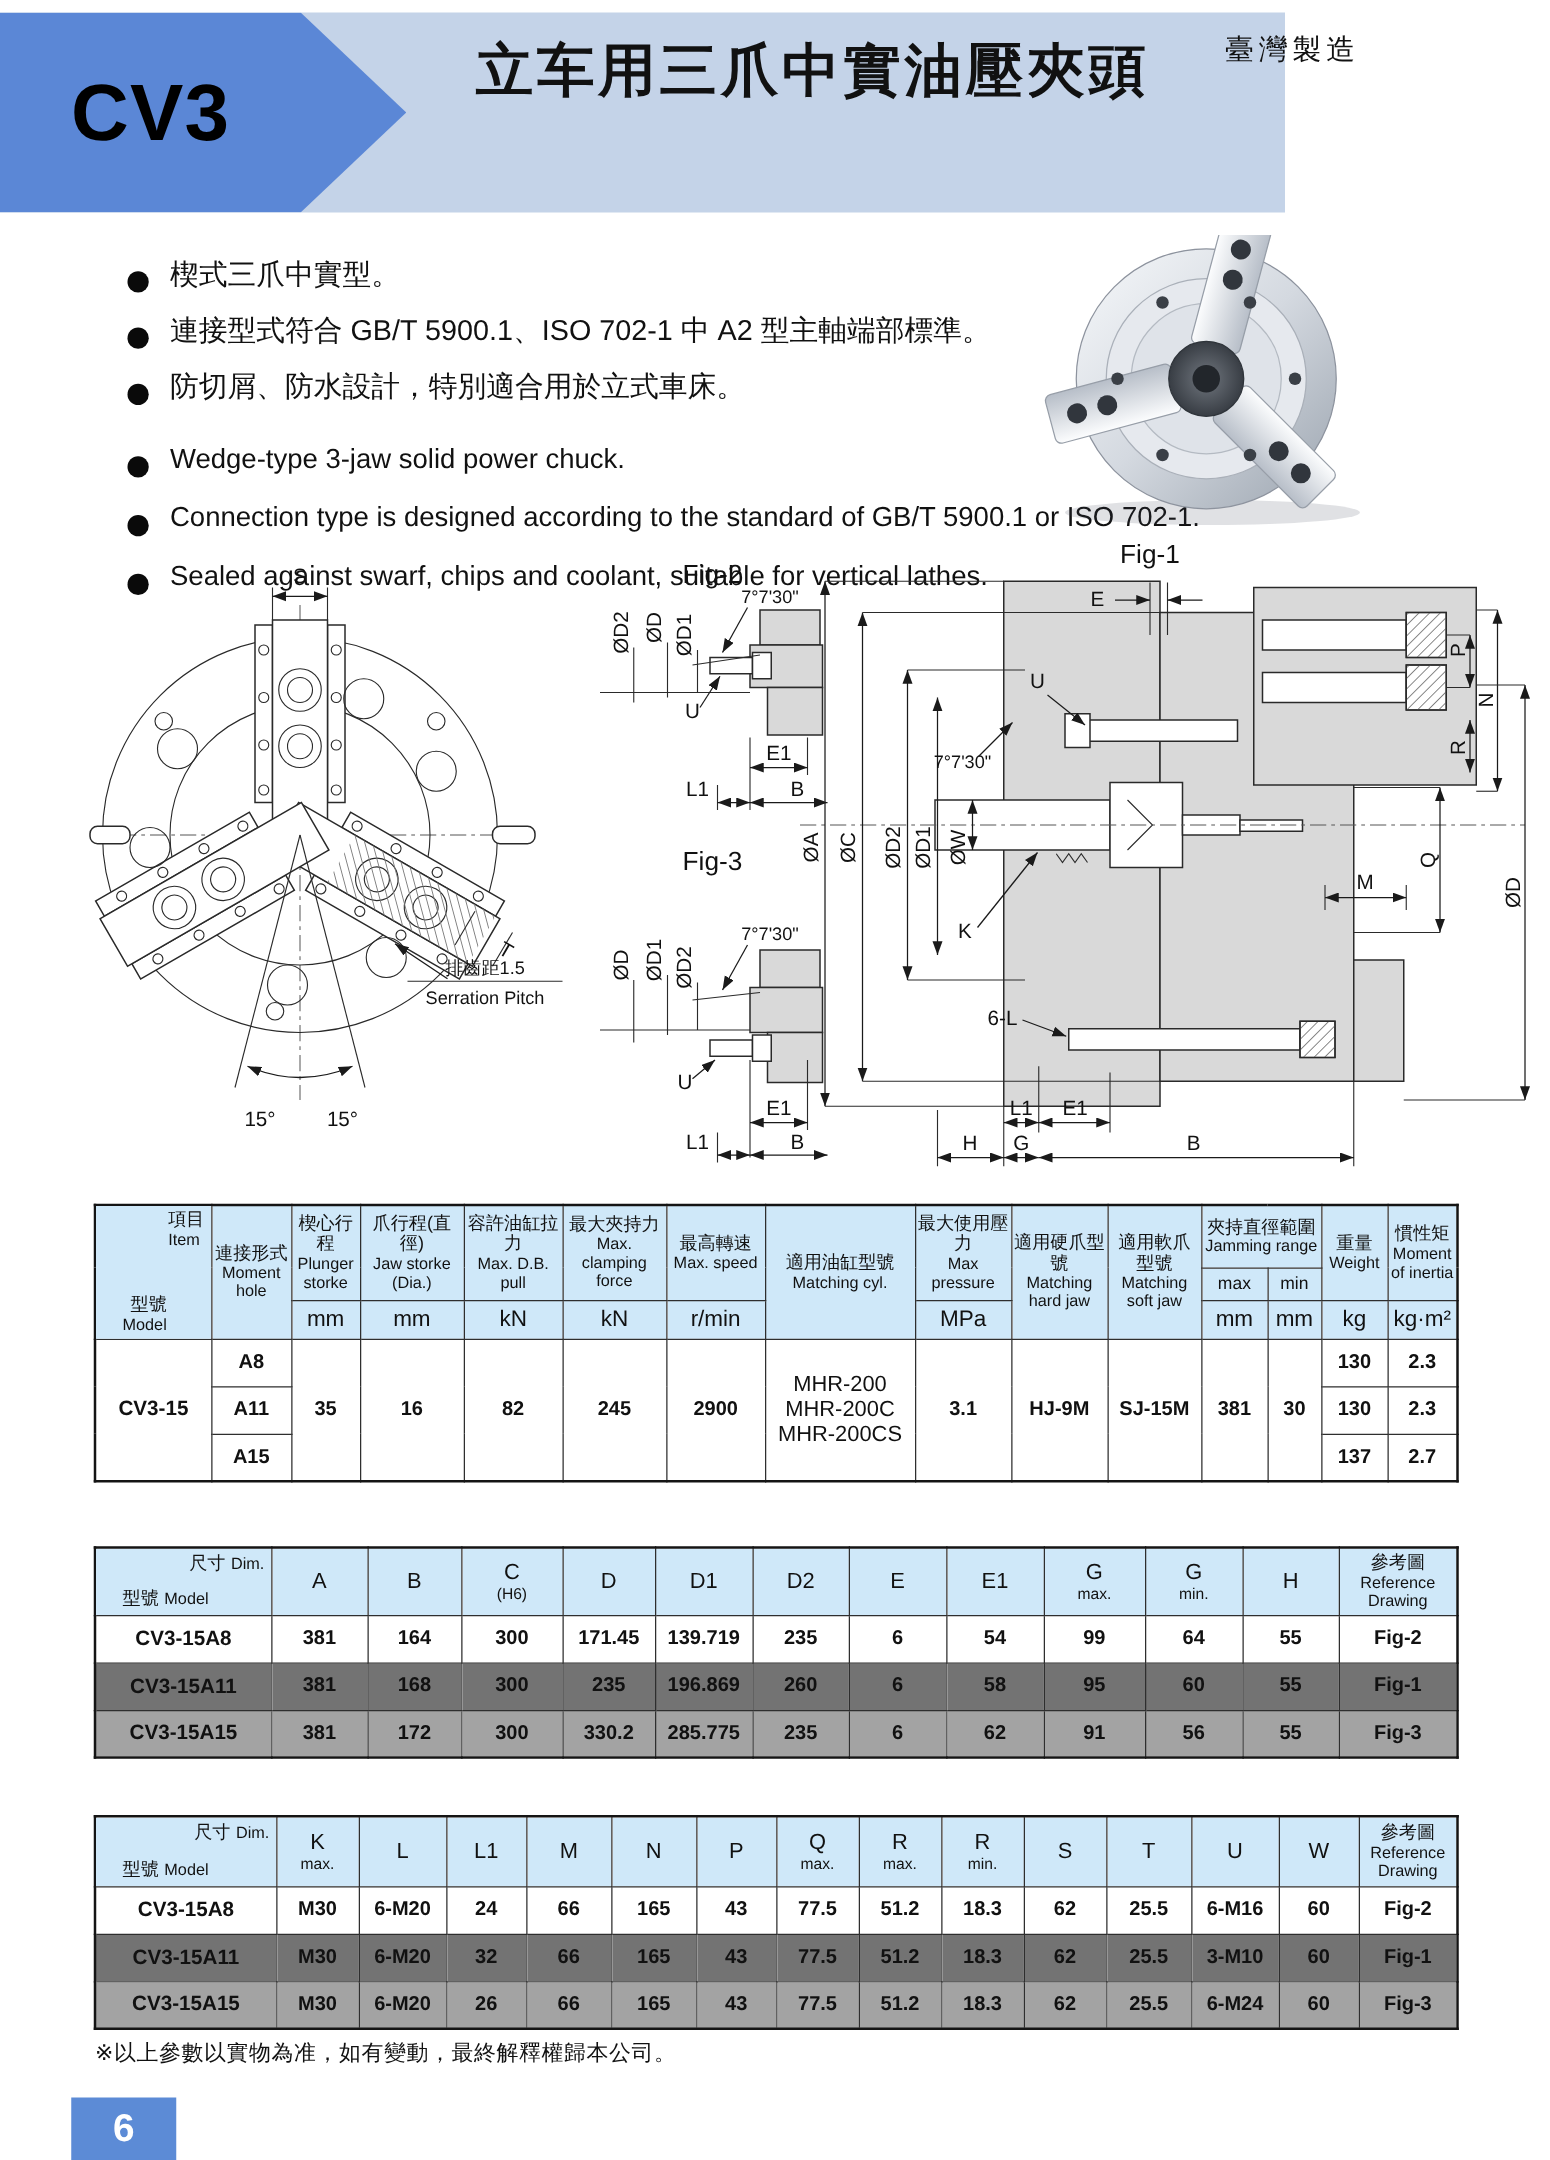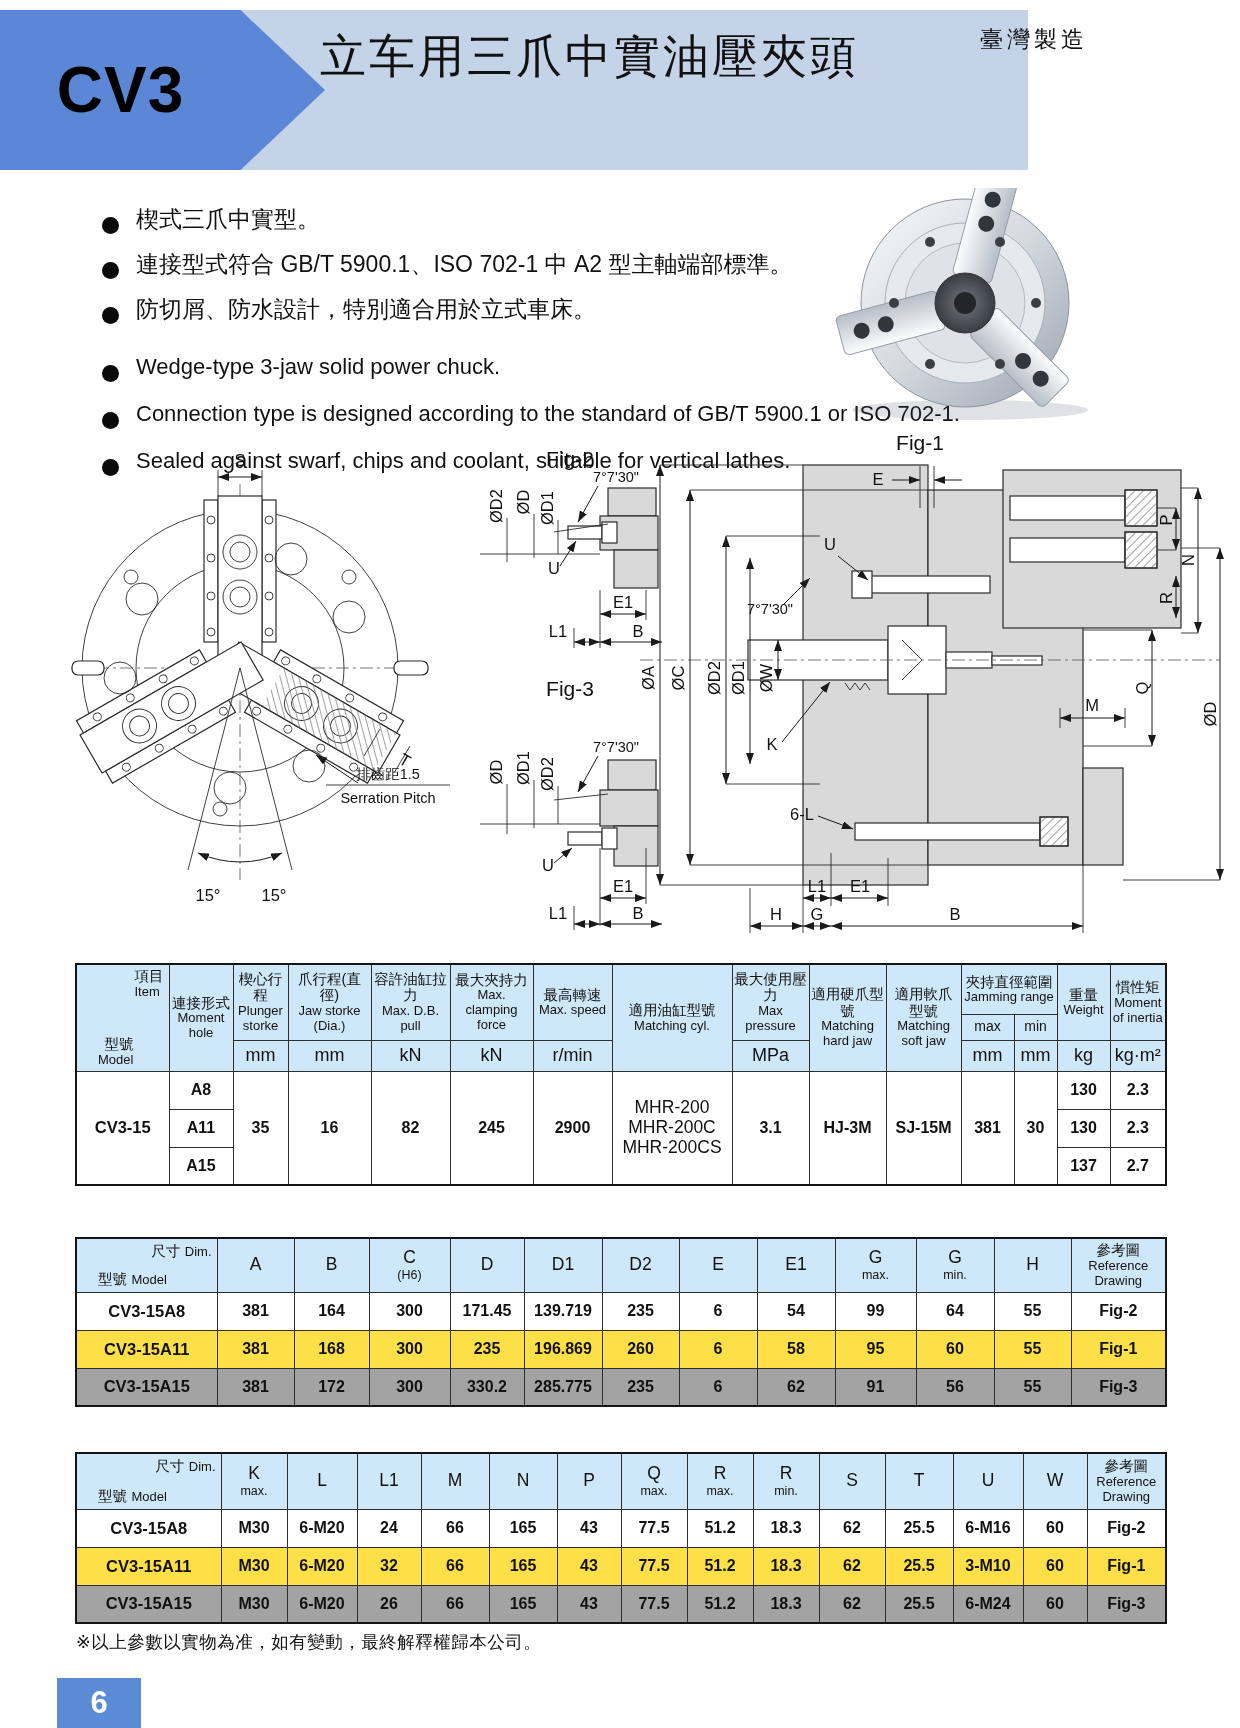--- a/index.html
+++ b/index.html
@@ -6,21 +6,21 @@
   html,body{background:#fff}
   body{width:1240px;height:1728px;position:relative;font-family:"Liberation Sans","DejaVu Sans",sans-serif;color:#111;overflow:hidden}
   .page{position:absolute;left:0;top:0;width:1240px;height:1728px;background:#fff}
 
   
   .band{position:absolute;left:0;top:10px;width:1028px;height:160px;background:#c4d3e8}
   .arrow{position:absolute;left:0;top:0;width:325px;height:160px;background:#5b87d6;
          clip-path:polygon(0 0,74% 0,100% 50%,74% 100%,0 100%);
          display:flex;align-items:center;justify-content:center;padding-right:84px}
   .model-big{font-size:64px;font-weight:600;letter-spacing:1px;color:#000}
-  .title-zh{position:absolute;left:320px;top:26px;width:660px;font-size:46px;font-weight:400;letter-spacing:3px}
+  .title-zh{position:absolute;left:320px;top:26px;width:660px;text-align:center;font-size:46px;font-weight:700;letter-spacing:3px}
   .title-en{position:absolute;left:320px;top:96px;width:660px;text-align:center;font-size:28px;font-weight:700}
   .origin{position:absolute;right:152px;top:24px;font-size:23px;letter-spacing:4px;font-weight:500}
 
   
   .features{position:absolute;left:102px;width:1010px}
   .f-zh{top:204px}
   .f-en{top:352px}
   .feat{display:flex;align-items:flex-end;line-height:30px;margin-bottom:15px}
   .f-en .feat{margin-bottom:17px}
   .f-zh .feat{font-size:23px}
@@ -44,21 +44,21 @@
   .t td{border:1.4px solid #2e2e2e;text-align:center;vertical-align:middle;padding:0 1px;line-height:1.14;overflow:hidden}
   .t tr.h td{background:#cfe8f9}
   .zh{font-size:14.5px}
   .en{font-size:13px}
   .u{font-size:18px;font-weight:500}
   .mx{font-size:14px}
   .val{font-size:16px;font-weight:600}
   .mdl{font-size:16.5px;font-weight:700}
   .mn{font-size:17.5px;font-weight:500}
   .sub{font-size:12.5px}
-  tr.rg td{background:#fde047}
+  tr.rg td{background:#737373}
   tr.ry td{background:#a3a3a3}
   td.diag{position:relative;background-image:linear-gradient(to bottom right,transparent calc(50% - 1.1px),#2e2e2e calc(50% - 1.1px),#2e2e2e calc(50% + 0.3px),transparent calc(50% + 0.3px))}
   .dtr{position:absolute;top:3px;right:5px;text-align:left}
   .dbl{position:absolute;bottom:3px;left:21px;text-align:right}
 
   .footnote{position:absolute;left:76px;top:1630px;font-size:17.5px;letter-spacing:0.5px}
   .pagebox{position:absolute;left:57px;top:1678px;width:84px;height:50px;background:#5c8bd6;color:#fff;
            font-size:31px;font-weight:700;display:flex;align-items:center;justify-content:center}
 </style>
 </head>
@@ -514,21 +514,21 @@
       <td class="val" rowspan="3">16</td>
       <td class="val" rowspan="3">82</td>
       <td class="val" rowspan="3">245</td>
       <td class="val" rowspan="3">2900</td>
       <td rowspan="3">
         <div class="mn">MHR-200</div>
         <div class="mn">MHR-200C</div>
         <div class="mn">MHR-200CS</div>
       </td>
       <td class="val" rowspan="3">3.1</td>
-      <td class="val" rowspan="3">HJ-3M</td>
+      <td class="val" rowspan="3">HJ-9M</td>
       <td class="val" rowspan="3">SJ-15M</td>
       <td class="val" rowspan="3">381</td>
       <td class="val" rowspan="3">30</td>
       <td class="val">130</td>
       <td class="val">2.3</td>
     </tr>
     <tr style="height:38px">
       <td class="val">A11</td>
       <td class="val">130</td>
       <td class="val">2.3</td>

